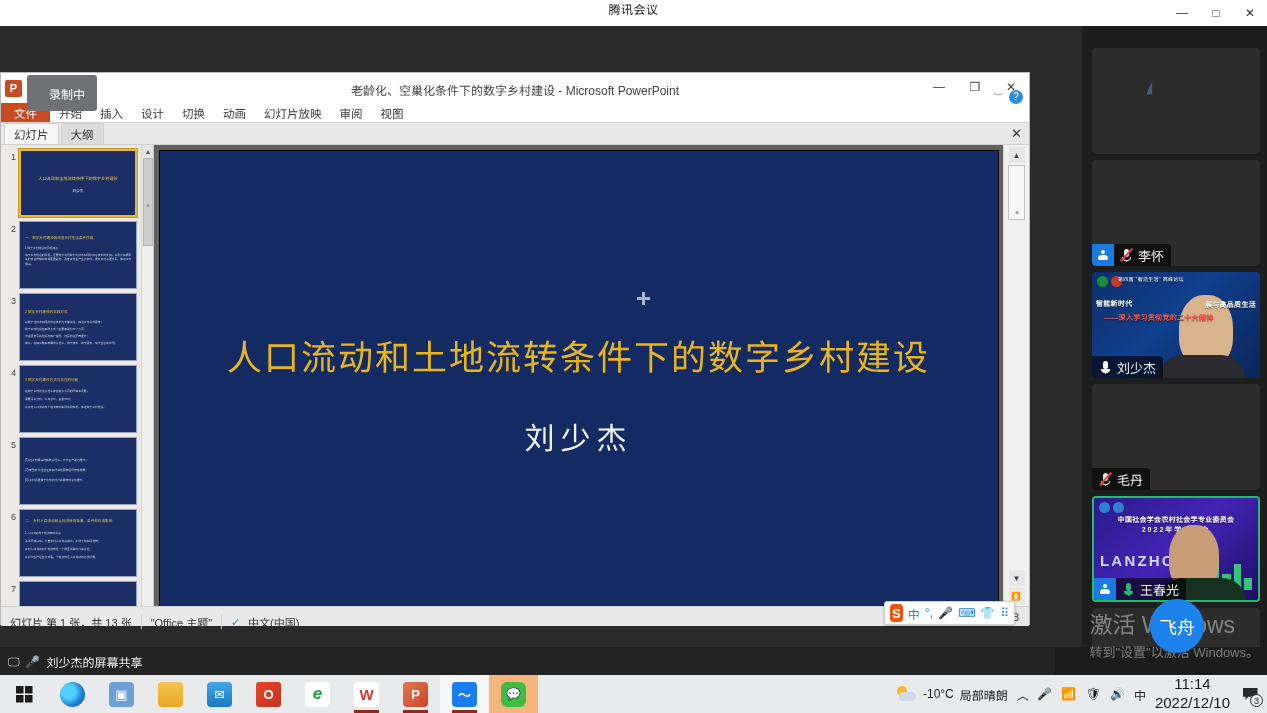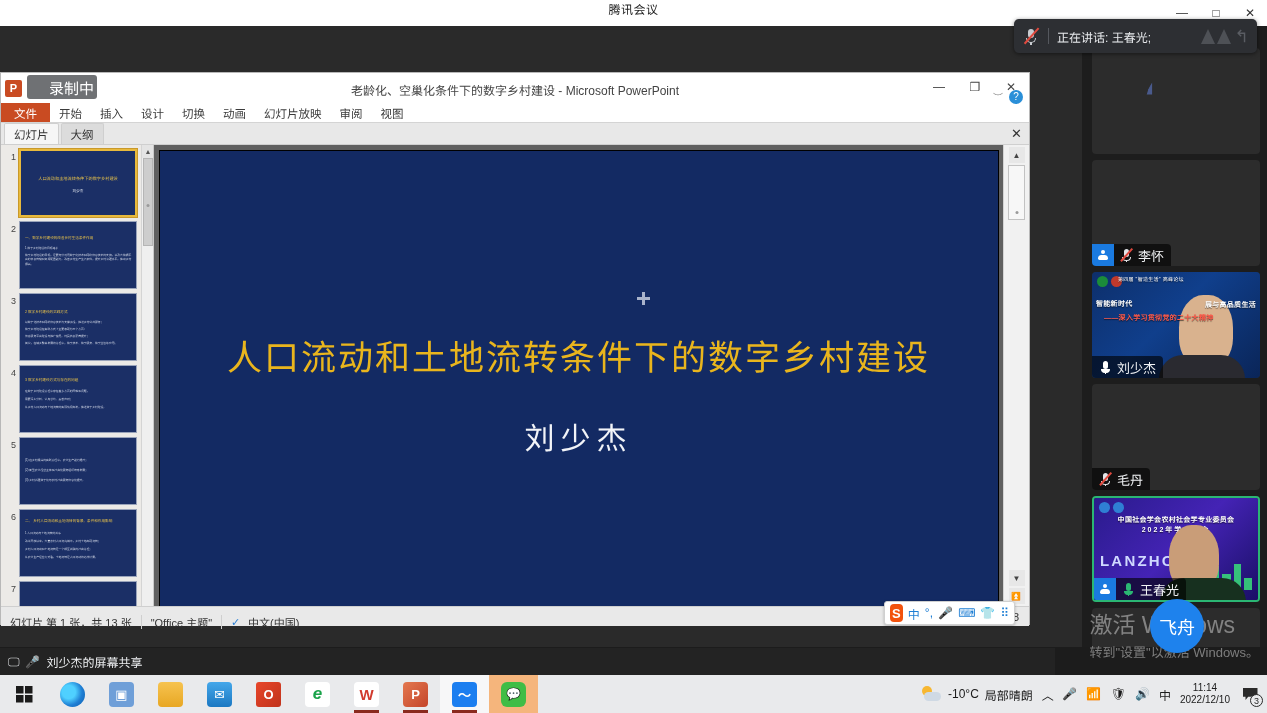--- a/index.html
+++ b/index.html
@@ -193,23 +193,23 @@
     position:relative; height:30px; background:#ffffff;
     display:flex; align-items:center;
   }
   .qat { display:flex; align-items:center; gap:4px; padding-left:4px; }
   .ppt-logo {
     width:17px; height:17px; background:#c94b22; color:#fff; font-size:11px;
     font-weight:bold; display:flex; align-items:center; justify-content:center; border-radius:2px;
   }
   .qat-ico { width:16px; height:16px; display:flex; align-items:center; justify-content:center; font-size:11px; color:#3a6ea5; }
   .rec-pill {
-    position:absolute; left:26px; top:2px; width:70px; height:24px;
+    position:absolute; left:26px; top:2px; width:70px; height:36px;
     background:#6f7174; border-radius:3px; display:flex; align-items:center;
-    justify-content:flex-end; padding-right:3px; color:#fff; font-size:15px; z-index:6;
+    justify-content:flex-end; padding-right:12px; color:#fff; font-size:12px; z-index:6;
   }
   .ppt-doctitle {
     position:absolute; left:0; right:0; text-align:center; font-size:12px; color:#444;
     top:8px; pointer-events:none;
   }
   .ppt-wbtns { position:absolute; right:0; top:0; display:flex; }
   .ppt-wbtn { width:36px; height:28px; display:flex; align-items:center; justify-content:center; font-size:12px; color:#444; }
   .ppt-helprow { position:absolute; right:6px; top:16px; display:flex; align-items:center; gap:6px; }
   .ppt-help {
     width:14px; height:14px; border-radius:50%; background:#2a8fd8; color:#fff;
@@ -371,21 +371,21 @@
   .ic.wechat { background:#3fbd46; border-radius:6px; font-size:12px; }
 
   .tray { margin-left:auto; display:flex; align-items:center; height:38px; padding-right:6px; gap:9px; }
   .weather { display:flex; align-items:center; gap:6px; font-size:12px; color:#1b1b1b; }
   .weather-ico {
     width:21px; height:16px; position:relative;
   }
   .weather-ico .sun { position:absolute; left:1px; top:0; width:10px; height:10px; border-radius:50%; background:#f7b731; }
   .weather-ico .cloud { position:absolute; left:3px; top:6px; width:17px; height:9px; border-radius:9px; background:#cfd9e4; }
   .tray-ico { font-size:12px; color:#1b1b1b; display:flex; align-items:center; }
-  .clock { font-size:10px; color:#1b1b1b; line-height:1.25; text-align:center; }
+  .clock { font-size:15px; color:#1b1b1b; line-height:1.25; text-align:center; }
   .notif { position:relative; width:22px; height:22px; display:flex; align-items:center; justify-content:center; }
   .notif-glyph {
     width:15px; height:12px; background:#2a2a2a;
     clip-path:polygon(0 0,100% 0,100% 72%,38% 72%,20% 100%,20% 72%,0 72%);
   }
   .notif-badge {
     position:absolute; right:-2px; bottom:-2px; width:13px; height:13px; border-radius:50%;
     background:#e9eaec; border:1px solid #2a2a2a; color:#2a2a2a; font-size:9px;
     display:flex; align-items:center; justify-content:center;
   }
@@ -399,35 +399,20 @@
 
   <div class="tm-titlebar">
     <span class="tm-title">腾讯会议</span>
     <div class="tm-winbtns">
       <span class="tm-winbtn">—</span>
       <span class="tm-winbtn">□</span>
       <span class="tm-winbtn close">✕</span>
     </div>
   </div>
 
-  <div class="speak-toast">
-    <span class="mic-off-ico">
-      <span class="body"></span>
-        <span class="base"></span>
-        <span class="stem"></span>
-        <span class="slash"></span>
-    </span>
-    <span class="toast-div"></span>
-    <span class="toast-txt">正在讲话: 王春光;</span>
-    <span class="toast-waves">
-      <span class="wave-tri"></span>
-      <span class="wave-tri"></span>
-      <span class="back-arrow">↰</span>
-    </span>
-  </div>
 
   <div class="vid-strip">
 
     <div class="vid-tile">
       <span class="tile-avatar"><span class="av-seal"></span></span>
     </div>
 
     <div class="vid-tile">
       <span class="tile-avatar"><span class="av-grass"></span></span>
       <div class="tile-namebar">

